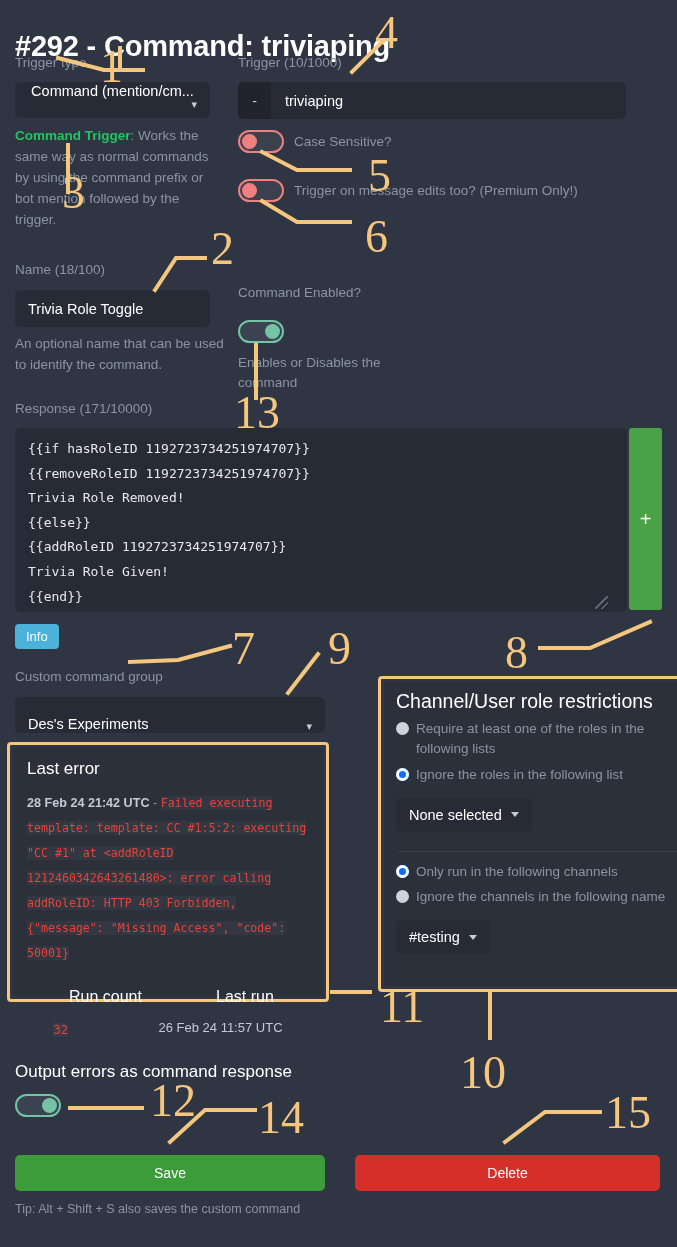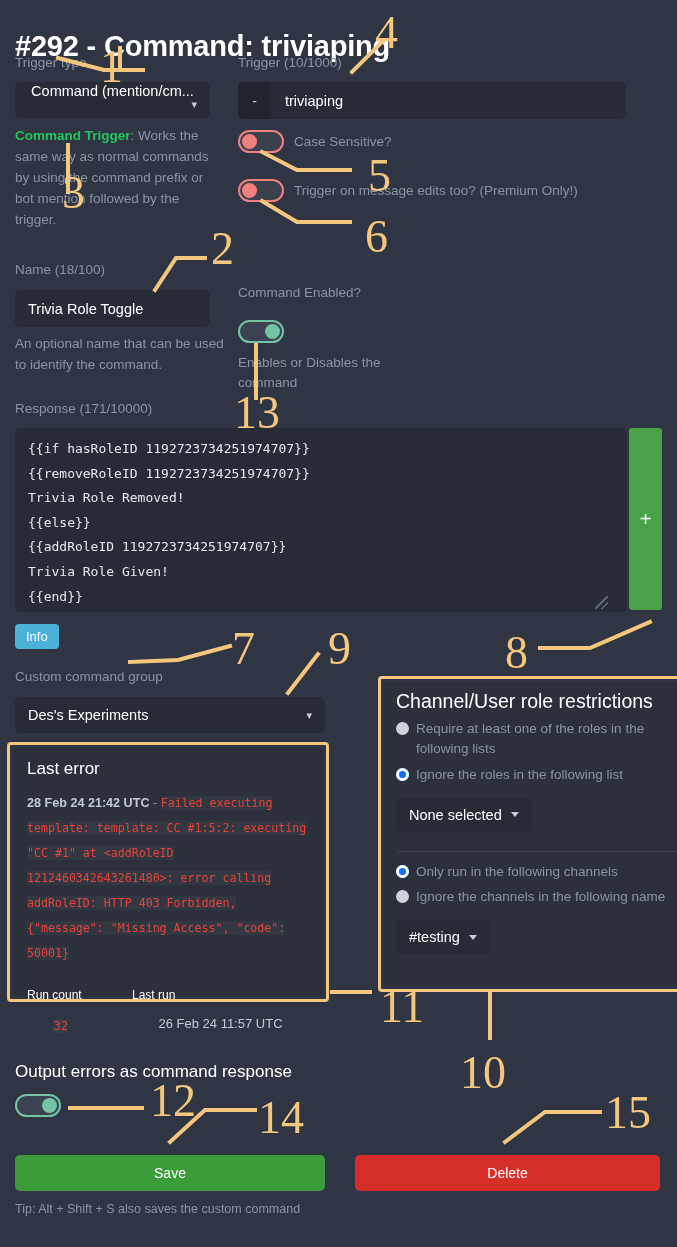--- a/index.html
+++ b/index.html
@@ -106,21 +106,21 @@
 
   .info-btn {
     position:absolute; left:15px; top:624px;
     background: #4bb3d9;
     color: #ffffff;
     font-size: 13px;
     border-radius: 4px;
     padding: 5px 11px;
   }
   .lbl-ccg { position:absolute; left:15px; top:669px; }
-  #ccg-select { left:15px; top:697px; width:310px; height:36px; }
+  #ccg-select { left:15px; top:697px; width:310px; height:36px;align-items:flex-end; }
 
   
   .lbl-trigger { position:absolute; left:238px; top:55px; }
   .trigger-group {
     position:absolute; left:238px; top:82px; width:388px; height:37px;
     display:flex; border-radius:5px; overflow:hidden;
   }
   .trigger-addon {
     width: 33px;
     background: #21242c;
@@ -185,21 +185,21 @@
   .err-date { color:#c3cad6; font-weight:700; font-family:"Liberation Sans", sans-serif; }
   .err-dash { color:#8b94a3; }
   .err-msg {
     color:#e7423a;
     font-family:"DejaVu Sans Mono", monospace;
     font-size:11.6px;
     background: rgba(255,255,255,0.035);
   }
   .runrow { display:flex; margin-top:22px; }
   .runrow .col1 { width:105px; }
-  .runrow .hd { color:#ffffff; font-size:12px; }
+  .runrow .hd { color:#ffffff; font-size:16px;margin-left:42px; }
   .runcount { color:#e7423a; font-family:"DejaVu Sans Mono", monospace; font-size:12px; background: rgba(255,255,255,0.035); }
   .lastrun { color:#c3cad6; font-size:13px; }
   .runvals { display:flex; margin-top:14px;justify-content:center; }
   .runvals .col1 { width:105px; }
 
   
   .restr-outer {
     position:absolute; left:342px; top:676px; width:330px; height:316px;
     border: 3px solid #f5c77e;
     border-radius: 4px;

